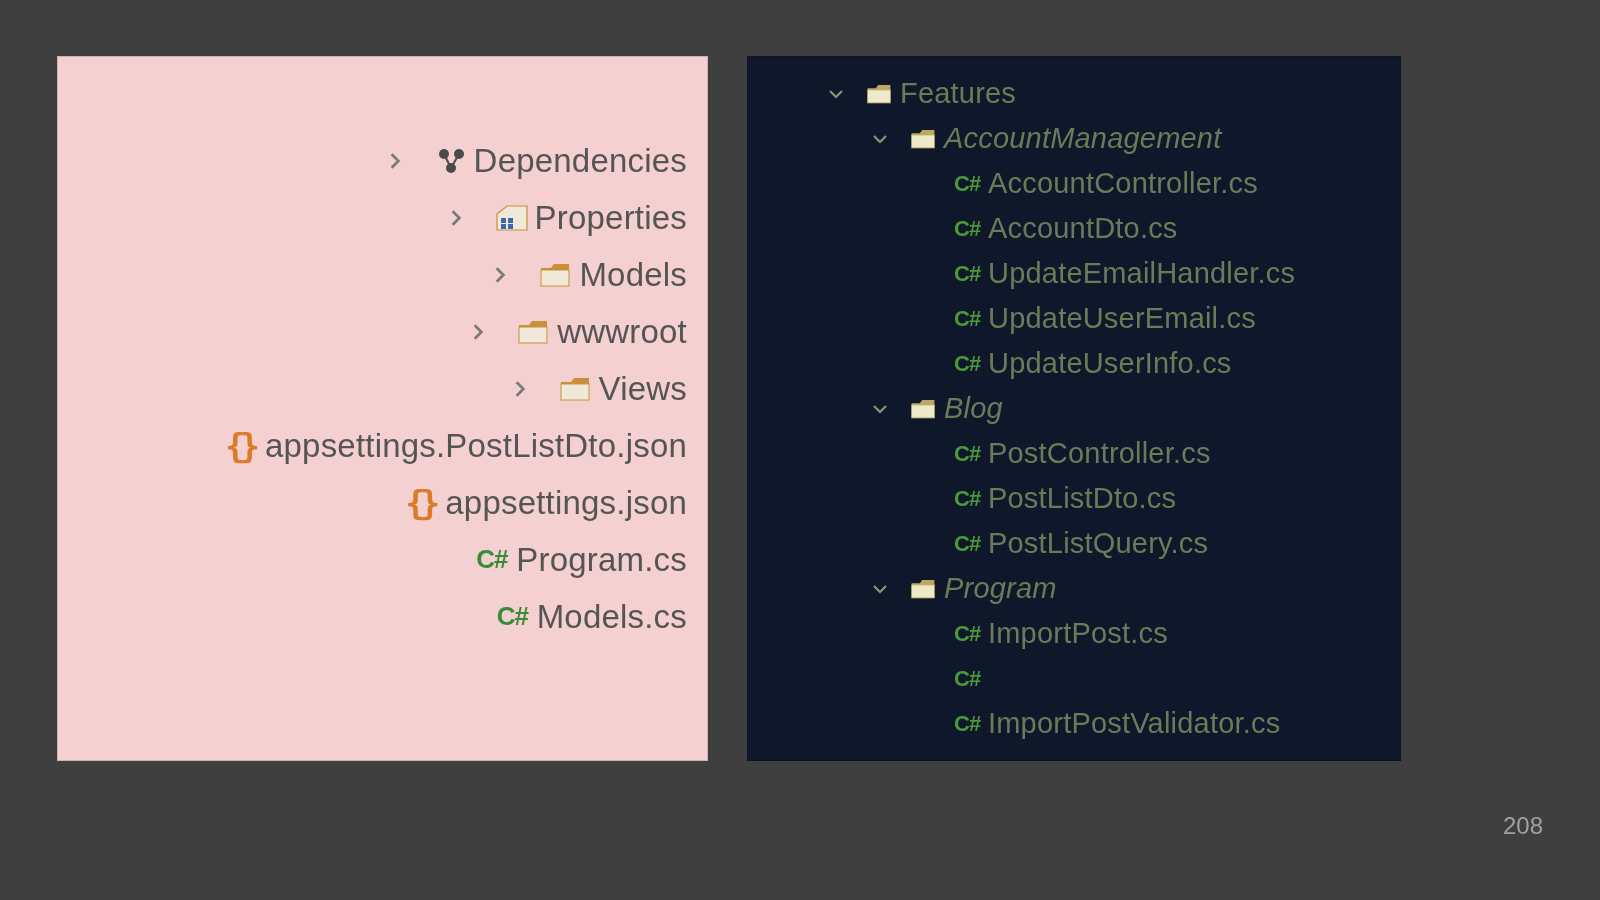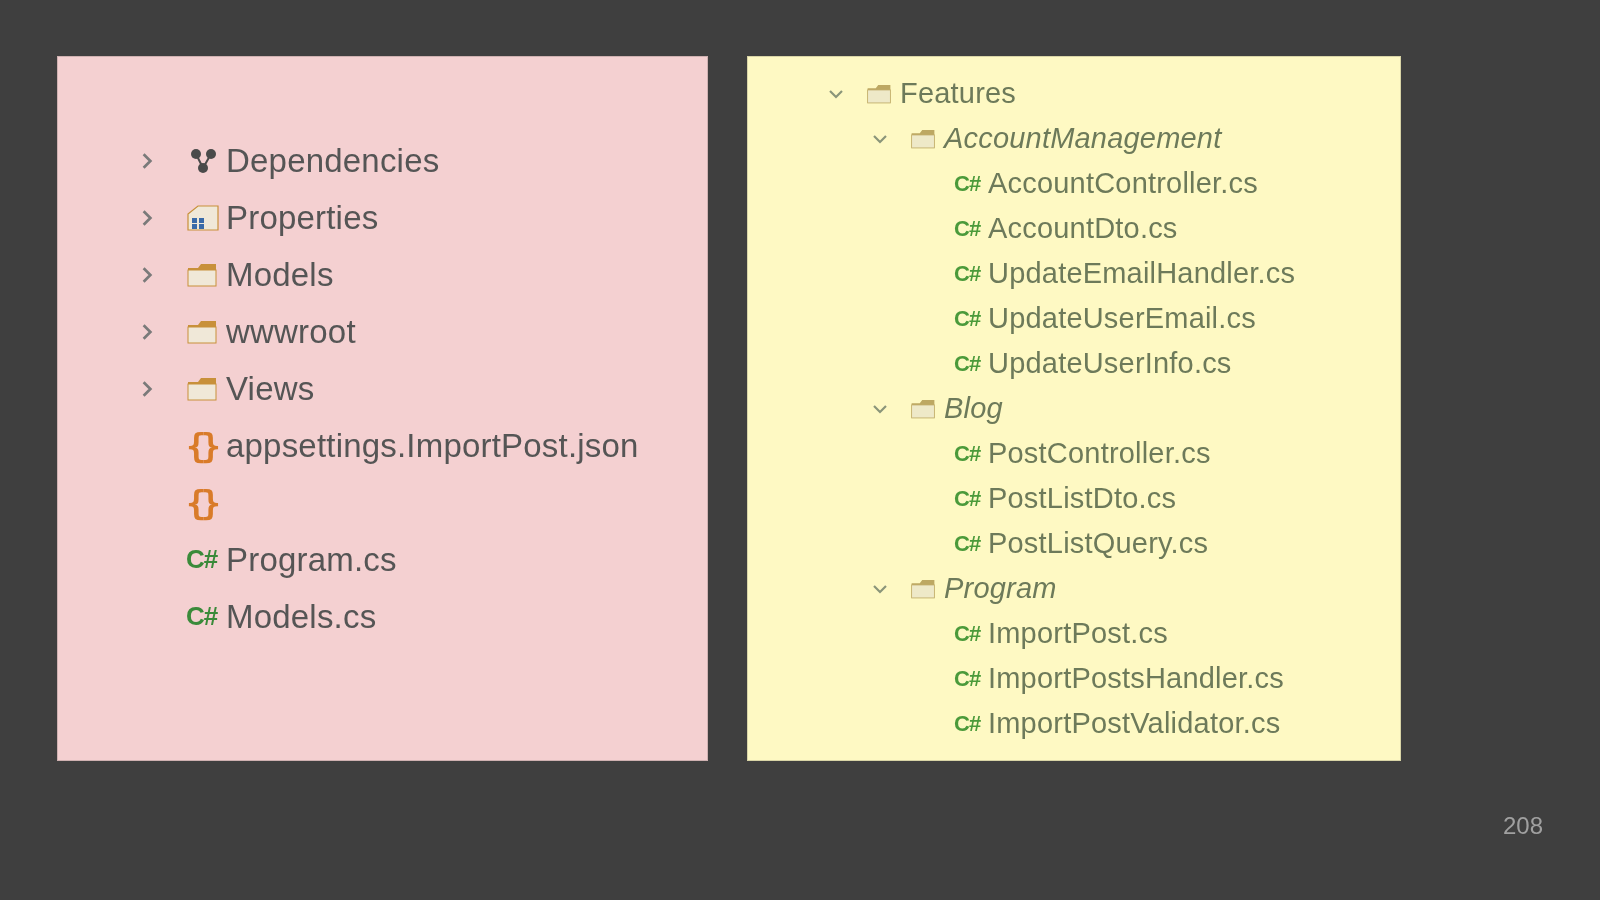--- a/index.html
+++ b/index.html
@@ -21,21 +21,21 @@
     width: 651px;
     height: 705px;
     background: #f4d0d1;
     padding: 75px 20px 20px 78px;
   }
   .panel-right {
     left: 747px;
     top: 56px;
     width: 654px;
     height: 705px;
-    background: #fef9c3;
+    background: #0f172a;
     padding: 14px 20px 20px 78px;
   }
   .page-number {
     position: absolute;
     right: 57px;
     bottom: 60px;
     color: #a0a0a0;
     font-size: 24px;
   }
   .tree-item {
@@ -44,21 +44,21 @@
     height: 57px;
     font-size: 33px;
     color: #5d5d5d;
     white-space: nowrap;
   }
   .panel-right .tree-item {
     height: 45px;
     font-size: 29px;
     color: #6d7a5a;
   }
-  .panel-left .tree-item { color: #555; }
+  .panel-left .tree-item { color: #555; justify-content: flex-end; }
   .chevron {
     width: 22px;
     display: inline-flex;
     justify-content: center;
     margin-right: 28px;
     color: #7a7a7a;
     flex-shrink: 0;
   }
   .panel-right .chevron { color: #8a9579; margin-right: 20px; width: 20px; }
   .chevron svg { width: 18px; height: 18px; }
@@ -185,26 +185,27 @@
           <path d="M2 6 L12 6 L15 2 L30 2 L30 8 L2 8 Z" fill="#c8903a"></path>
           <rect x="2" y="8" width="28" height="16" fill="#f0e8d8" stroke="#c8903a" stroke-width="1"></rect>
         </svg>
     </span>
     <span class="label">Views</span>
   </div>
 
   <div class="tree-item">
     <span class="spacer-chevron"></span>
     <span class="icon json-ico">{}</span>
-    <span class="label">appsettings.ImportPost.json</span>
+    <span class="label">appsettings.PostListDto.json</span>
   </div>
 
   <div class="tree-item">
     <span class="spacer-chevron"></span>
     <span class="icon json-ico">{}</span>
+    <span class="label">appsettings.json</span>
   </div>
 
   <div class="tree-item">
     <span class="spacer-chevron"></span>
     <span class="icon cs-ico">C#</span>
     <span class="label">Program.cs</span>
   </div>
 
   <div class="tree-item">
     <span class="spacer-chevron"></span>
@@ -318,21 +319,20 @@
   </div>
 
   <div class="tree-item indent-2">
     <span class="spacer-chevron"></span>
     <span class="icon cs-ico">C#</span>
     <span class="label">ImportPost.cs</span>
   </div>
   <div class="tree-item indent-2">
     <span class="spacer-chevron"></span>
     <span class="icon cs-ico">C#</span>
-    <span class="label">ImportPostsHandler.cs</span>
   </div>
   <div class="tree-item indent-2">
     <span class="spacer-chevron"></span>
     <span class="icon cs-ico">C#</span>
     <span class="label">ImportPostValidator.cs</span>
   </div>
 
 </div>
 
 <div class="page-number">208</div>

